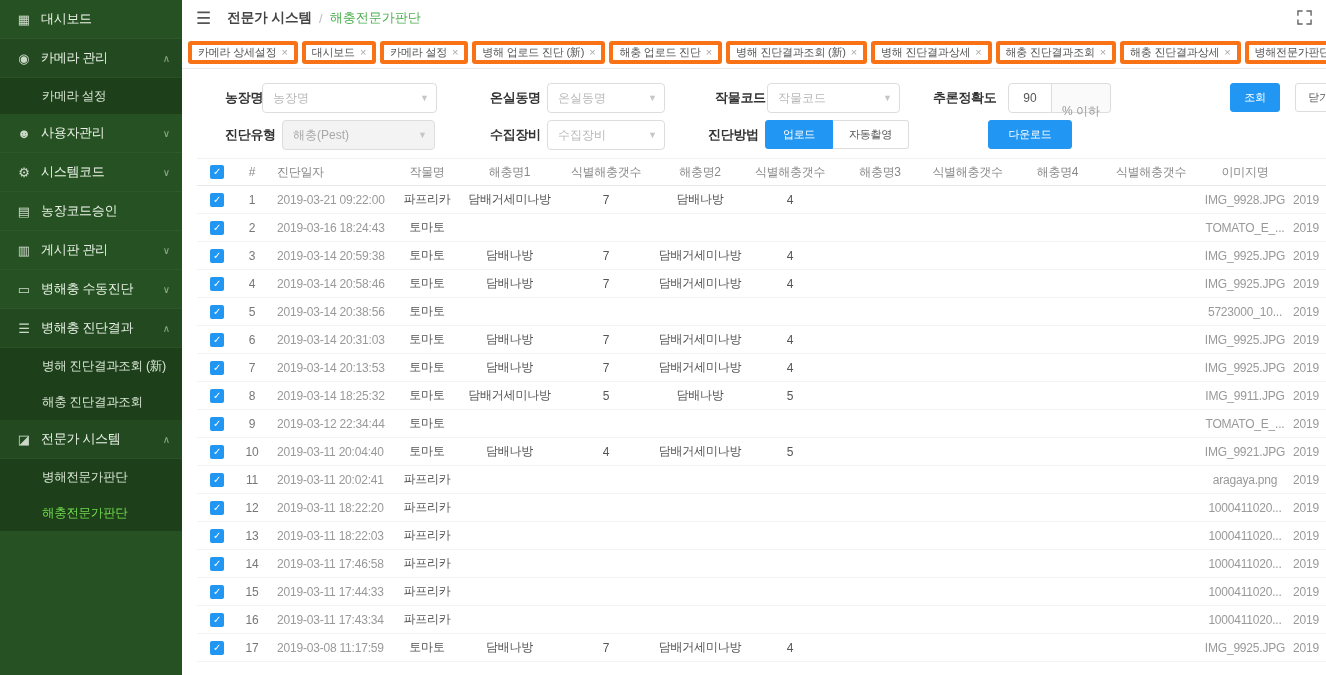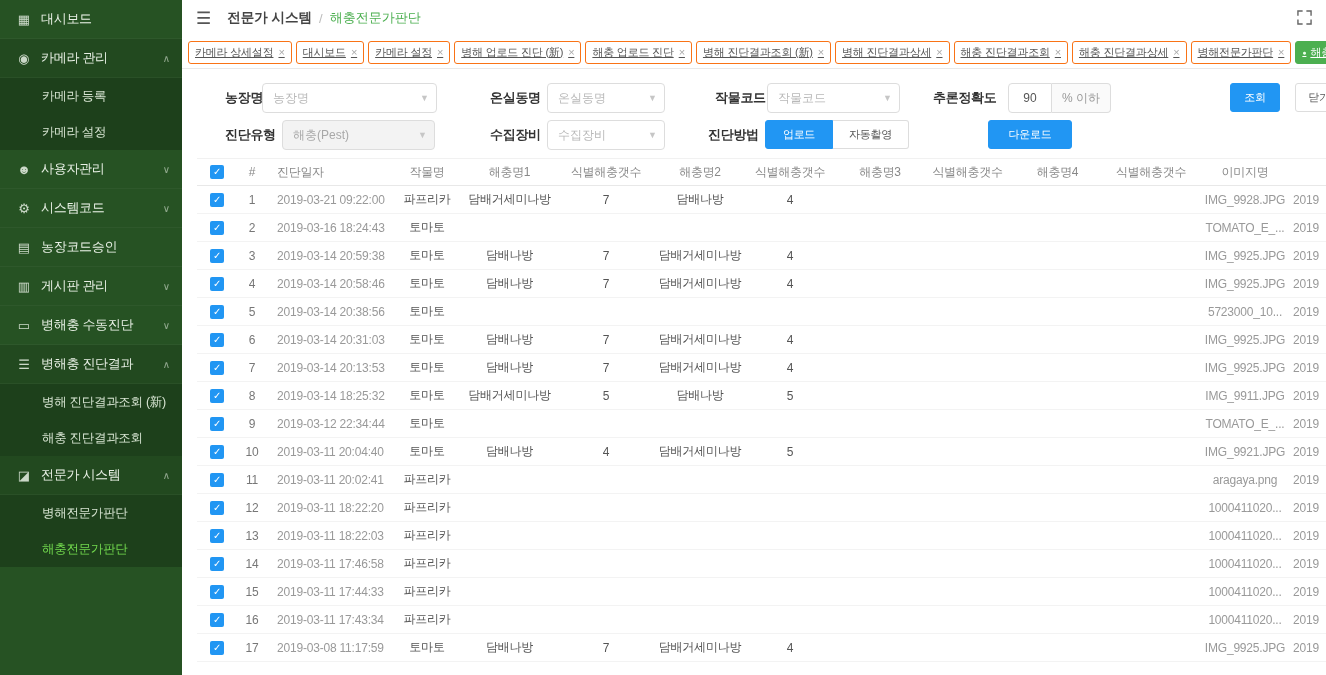--- a/index.html
+++ b/index.html
@@ -20,33 +20,33 @@
   .main { position:absolute; left:182px; top:0; width:1144px; height:675px; overflow:hidden; background:#fff; }
 
   .topbar { height:36px; display:flex; align-items:center; padding:0 14px; position:relative; }
   .menu-icon { font-size:17px; color:#555; margin-right:16px; cursor:pointer; }
   .crumb-root { font-size:13.5px; font-weight:bold; color:#444; }
   .crumb-sep { margin:0 7px; color:#bbb; font-size:13px; }
   .crumb-cur { font-size:13px; color:#4caf50; }
   .fullscreen-btn { position:absolute; right:14px; top:10px; cursor:pointer; line-height:0; }
 
   .tabbar { height:33px; display:flex; align-items:center; gap:4px; padding:0 6px; border-bottom:1px solid #e9e9e9; white-space:nowrap; overflow:hidden; }
-  .tab { display:inline-flex; align-items:center; height:23px; padding:0 6px; border:1px solid #f97316; border-radius:3px; font-size:11px; letter-spacing:-0.2px; color:#555; background:#fff; cursor:pointer; flex:none;text-decoration:underline; }
+  .tab { display:inline-flex; align-items:center; height:23px; padding:0 6px; border:4px solid #f97316; border-radius:3px; font-size:11px; letter-spacing:-0.2px; color:#555; background:#fff; cursor:pointer; flex:none; }
   .tab .x { margin-left:5px; color:#aaa; font-size:11px; }
   .tab.active { background:#4caf50; border-color:#4caf50; color:#fff; }
   .tab .dot { font-size:7px; margin-right:4px; color:#eaffea; }
 
   
   .filters { position:relative; height:89px; }
   .f-label { position:absolute; height:30px; line-height:30px; font-size:13px; font-weight:bold; color:#333; letter-spacing:-0.3px; }
   .f-select { position:absolute; height:30px; line-height:28px; border:1px solid #ddd; border-radius:4px; background:#fff; font-size:12px; color:#b8b8b8; padding:0 20px 0 10px; cursor:pointer; overflow:hidden; white-space:nowrap; }
   .f-select .caret { position:absolute; right:7px; top:0; line-height:28px; color:#c6c6c6; font-size:9px; }
   .f-select.disabled { background:#f3f3f3; color:#a8a8a8; cursor:default; }
   .acc-input { position:absolute; width:44px; height:30px; border:1px solid #ddd; border-radius:4px 0 0 4px; text-align:center; font-size:12px; color:#555; outline:none; font-family:inherit; background:#fff; }
-  .acc-addon { position:absolute; height:30px; line-height:28px; border:1px solid #ddd; border-left:none; border-radius:0 4px 4px 0; background:#fafafa; color:#999; font-size:12px; padding:0 10px; }
+  .acc-addon { position:absolute; height:30px; line-height:28px; border:1px solid #ddd; border-left:none; border-radius:0 4px 4px 0; background:#fafafa; color:#999; font-size:12px; padding:13px 10px; }
   .btn { position:absolute; height:29px; border-radius:3px; font-size:11px; text-align:center; line-height:27px; cursor:pointer; letter-spacing:-0.3px; }
   .btn-blue { background:#2196f3; color:#fff; border:1px solid #2196f3; }
   .btn-white { background:#fff; color:#555; border:1px solid #ddd; }
   #btn-upload { border-radius:3px 0 0 3px; }
   #btn-auto { border-radius:0 3px 3px 0; border-left:none; }
 
   #lb-farm   { left:43px;  top:14px; }
   #sel-farm  { left:80px;  top:14px; width:175px; }
   #lb-green  { left:308px; top:14px; }
   #sel-green { left:365px; top:14px; width:118px; }
@@ -85,21 +85,20 @@
 <nav class="sidebar" id="sidebar">
     <div class="sb-item">
       <span class="sb-icon">▦</span>
       <span class="sb-label">대시보드</span>
     </div>
     <div class="sb-item sb-group">
       <span class="sb-icon">◉</span>
       <span class="sb-label">카메라 관리</span>
       <span class="sb-chev">∧</span>
     </div>
-    <div class="sb-sub"><span>카메라 등록</span></div>
     <div class="sb-sub"><span>카메라 설정</span></div>
     <div class="sb-item">
       <span class="sb-icon">☻</span>
       <span class="sb-label">사용자관리</span>
       <span class="sb-chev">∨</span>
     </div>
     <div class="sb-item">
       <span class="sb-icon">⚙</span>
       <span class="sb-label">시스템코드</span>
       <span class="sb-chev">∨</span>

